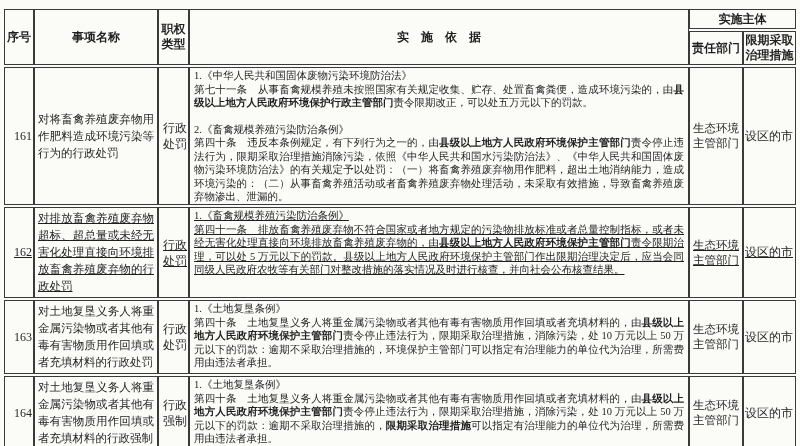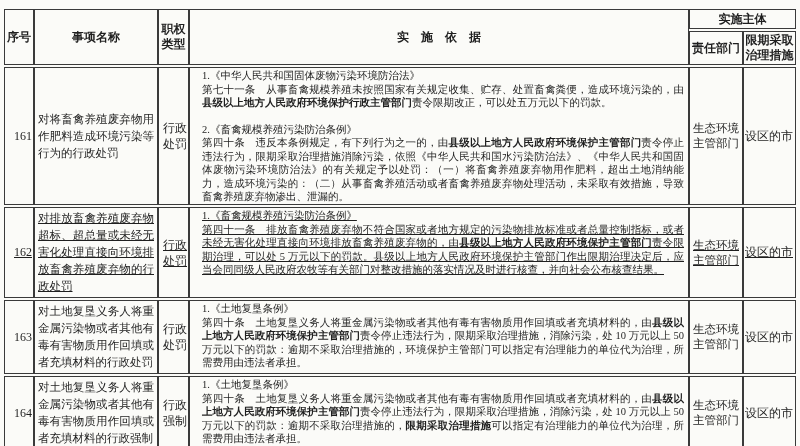--- a/index.html
+++ b/index.html
@@ -27,21 +27,21 @@
   tbody tr.r3 td{height:66px;}
   tbody tr.r4 td{height:66px;}
   td.c-serial{text-align:right;vertical-align:middle;font-size:12px;}
   td.c-item{
     text-align:justify;vertical-align:middle;
     font-size:11.5px;line-height:17px;padding:2px 3px;margin-left:12px;
   }
   td.c-power{text-align:right;vertical-align:middle;font-size:12px;line-height:16px;}
   td.c-basis{
     vertical-align:top;text-align:justify;
-    font-size:10.5px;line-height:13.5px;padding:1px 4px 0 12px;
+    font-size:10.5px;line-height:13.5px;padding:1px 4px 0 4px;
   }
   td.c-basis .para{margin:0;}
   td.c-basis .para.blank{height:13px;}
   td.c-basis b{font-weight:bold;}
   td.c-dept{text-align:center;vertical-align:middle;font-size:11.5px;line-height:15px;padding:8px 1px;}
   td.c-level{text-align:left;vertical-align:middle;font-size:12px;line-height:15px;padding:0 1px;}
 </style>
 </head>
 <body>
 

